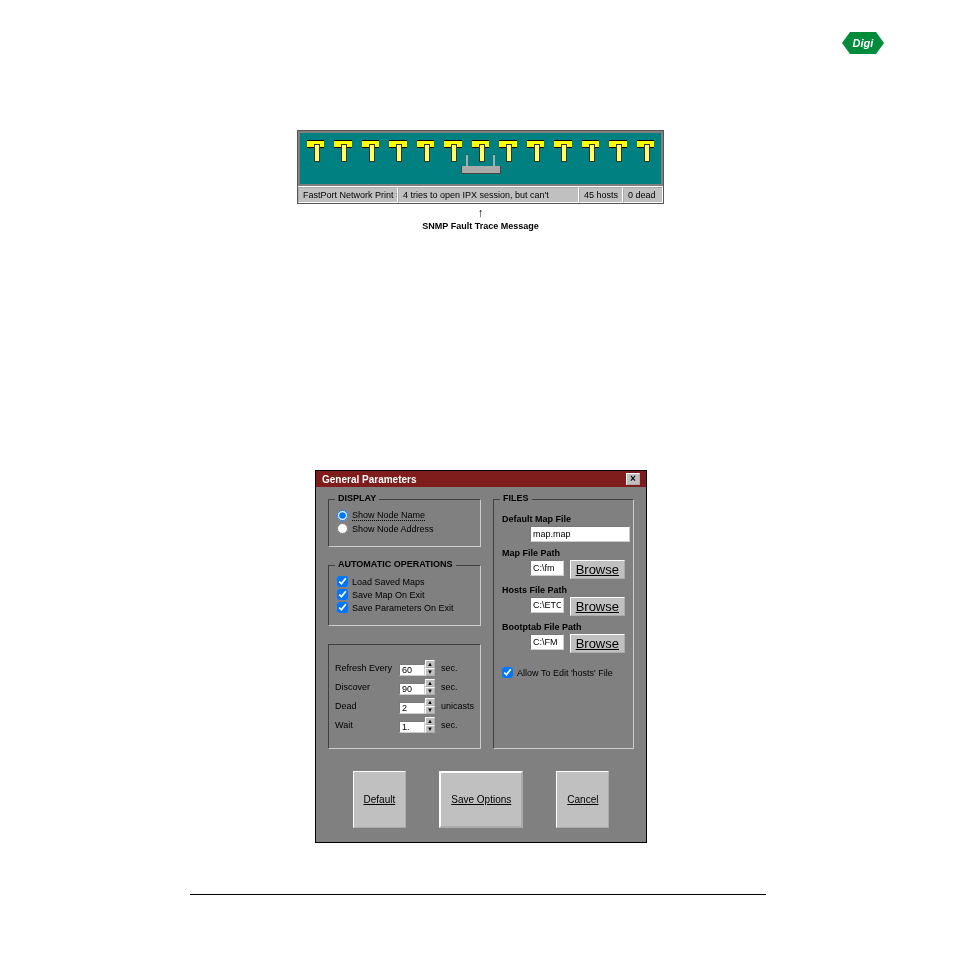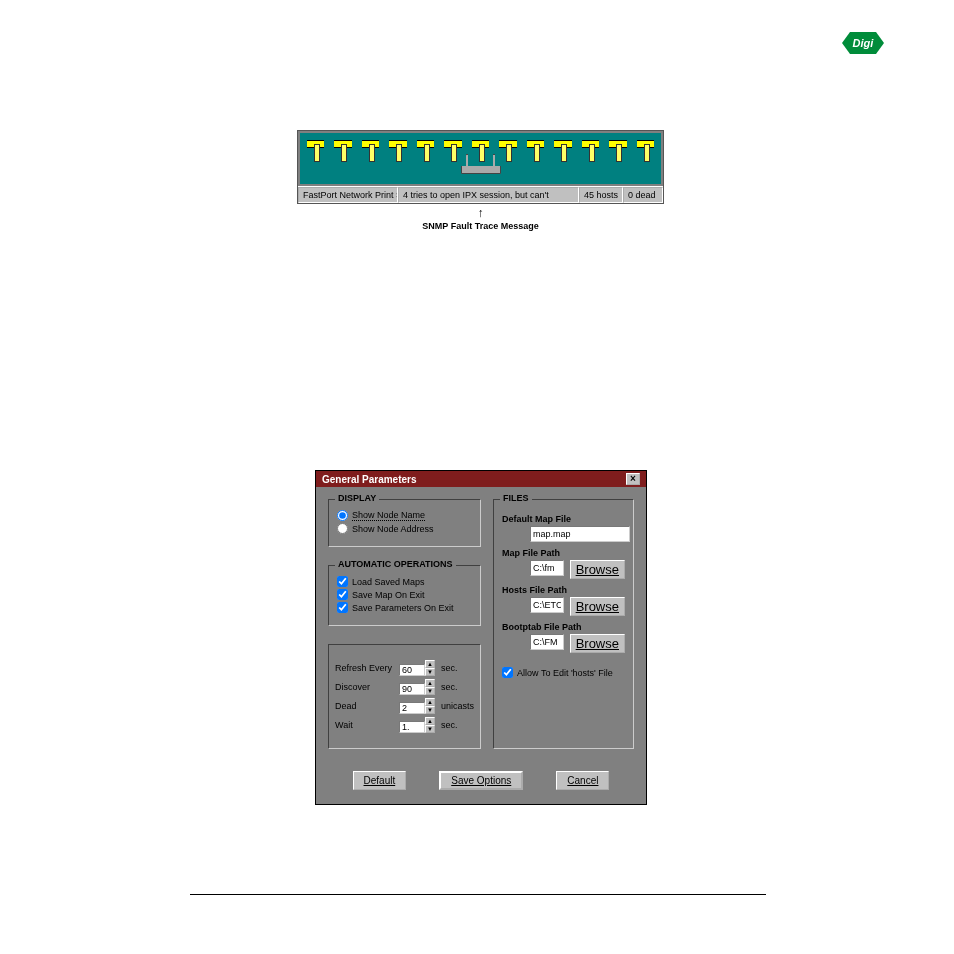--- a/index.html
+++ b/index.html
@@ -250,21 +250,21 @@
     padding: 0;
   }
   .timing-unit { margin-left: 2px; }
   .button-row {
     display: flex;
     justify-content: space-around;
     padding: 10px 20px 14px;
   }
   .dlg-btn {
     font-size: 10px;
-    padding: 2px 10px;
+    padding: 21px 10px;
     background: #c0c0c0;
     border: 1px outset #fff;
     cursor: pointer;
     text-decoration: underline;
   }
   .dlg-btn.primary { border: 2px outset #fff; }
   .bottom-line {
     position: absolute;
     top: 894px;
     left: 190px;

